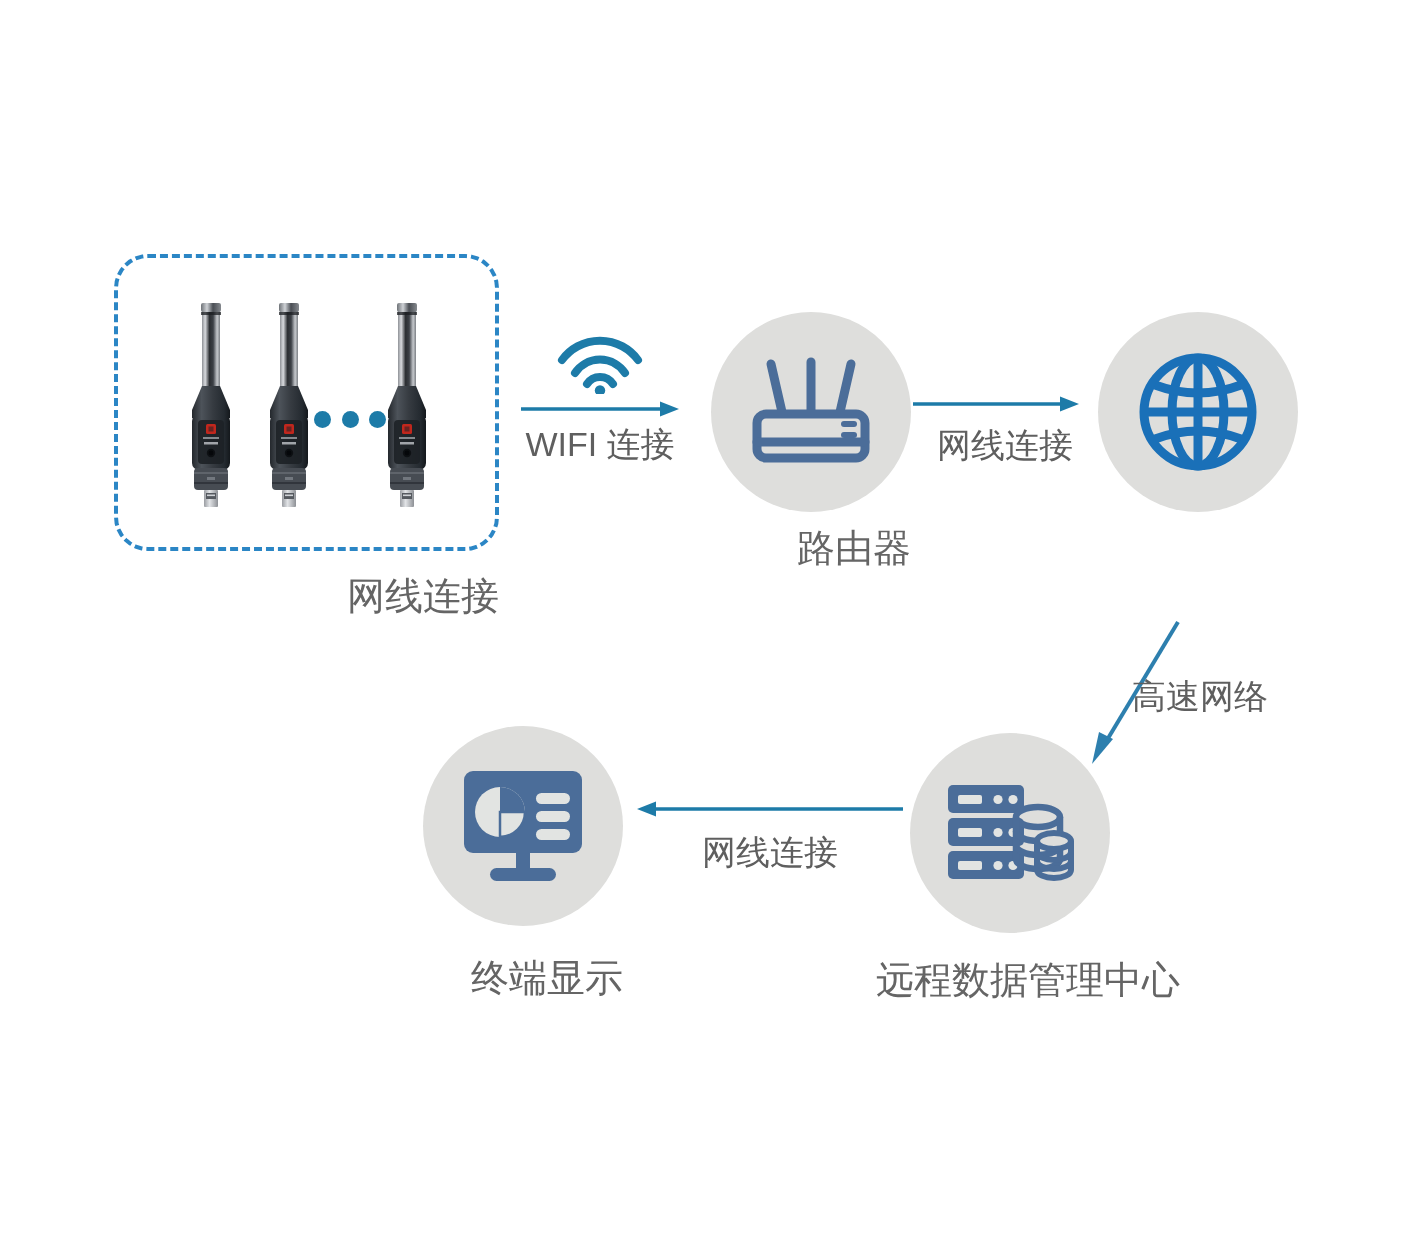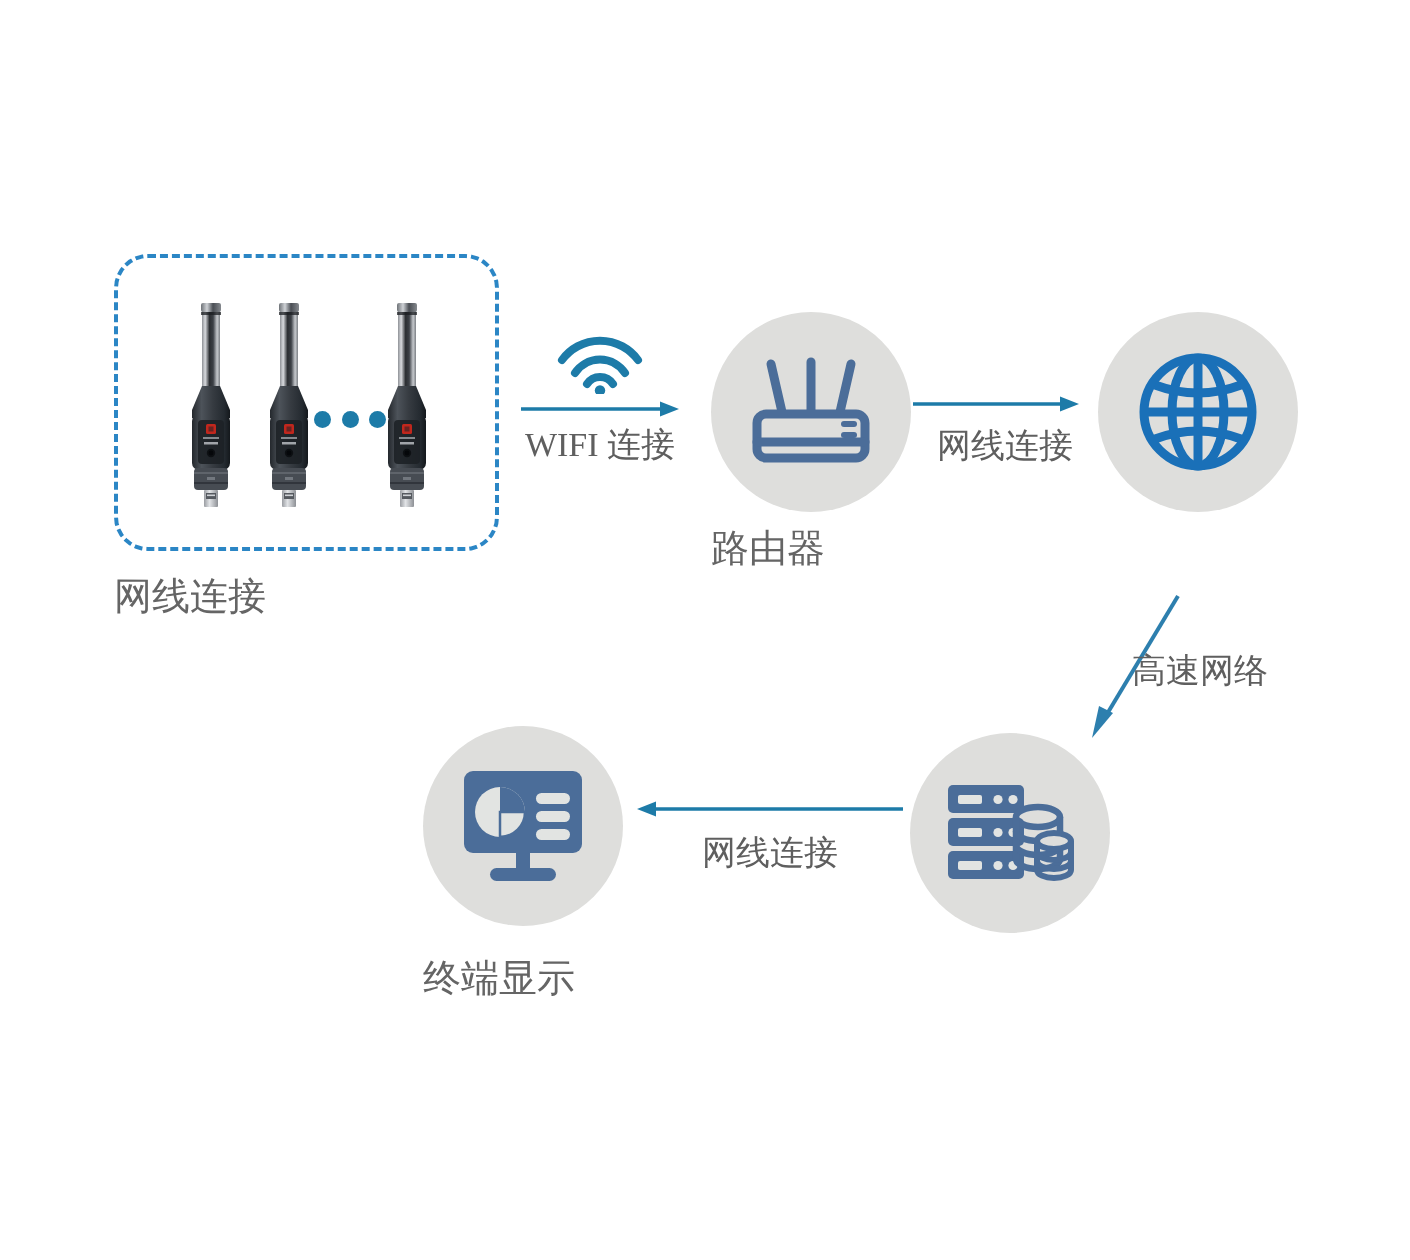--- a/index.html
+++ b/index.html
@@ -21,21 +21,21 @@
   .node-circle {
     position: absolute;
     border-radius: 50%;
     background: #dededc;
     display: flex;
     align-items: center;
     justify-content: center;
   }
   .node-label {
     position: absolute;
-    text-align: left;
+    text-align: right;
     color: #656565;
     font-size: 38px;
     line-height: 1.1;
     white-space: nowrap;
   }
 
   
   #device-group {
     position: absolute;
     left: 114px;
@@ -75,32 +75,31 @@
 
   
   .conn {
     position: absolute;
   }
   .conn-text {
     color: #5f5f5f;
     font-size: 34px;
     white-space: nowrap;
     text-align: center;
-    font-family: Liberation Serif, serif;
   }
 
   #wifi-conn  { left: 500px; top: 332px; width: 200px; }
   #wifi-icon  { display: block; margin: 0 auto 6px auto; }
   #wifi-arrow { display: block; margin: 0 auto; }
   #wifi-conn .conn-text { margin-top: 4px; }
 
   #lan-conn-1 { left: 912px; top: 395px; width: 186px; }
   #lan-conn-1 .conn-text { margin-top: 6px; }
 
-  #hs-conn { left: 1082px; top: 586px; width: 240px; height: 170px; font-family: Liberation Serif, serif; }
+  #hs-conn { left: 1082px; top: 612px; width: 240px; height: 170px; font-family: Liberation Serif, serif; }
   #hs-label {
     position: absolute;
     left: 50px;
     top: 62px;
     color: #5f5f5f;
     font-size: 34px;
     white-space: nowrap;
   }
 
   #lan-conn-2 { left: 636px; top: 800px; width: 268px; }
@@ -322,20 +321,21 @@
       </g>
 
       <g stroke="#4b6d99" stroke-width="6" fill="#dededc">
         <ellipse cx="108" cy="62" rx="17" ry="8"></ellipse>
         <path d="M91 62 L91 91 A17 8 0 0 0 125 91 L125 62" fill="none"></path>
         <path d="M91 73 A17 8 0 0 0 125 73" fill="none"></path>
         <path d="M91 82 A17 8 0 0 0 125 82" fill="none"></path>
       </g>
     </svg>
   </div>
+  <div class="node-label" style="left:840px; top:960px; width:340px;">远程数据管理中心</div>
 
   <div class="conn" id="lan-conn-2">
     <svg width="268" height="18" viewBox="0 0 268 18">
       <line x1="18" y1="9" x2="267" y2="9" stroke="#1d7ba8" stroke-width="3.4"></line>
       <polygon points="20,1.5 1,9 20,16.5" fill="#1d7ba8"></polygon>
     </svg>
     <div class="conn-text">网线连接</div>
   </div>
 
   <div class="node-circle" style="left:423px; top:726px; width:200px; height:200px;">

